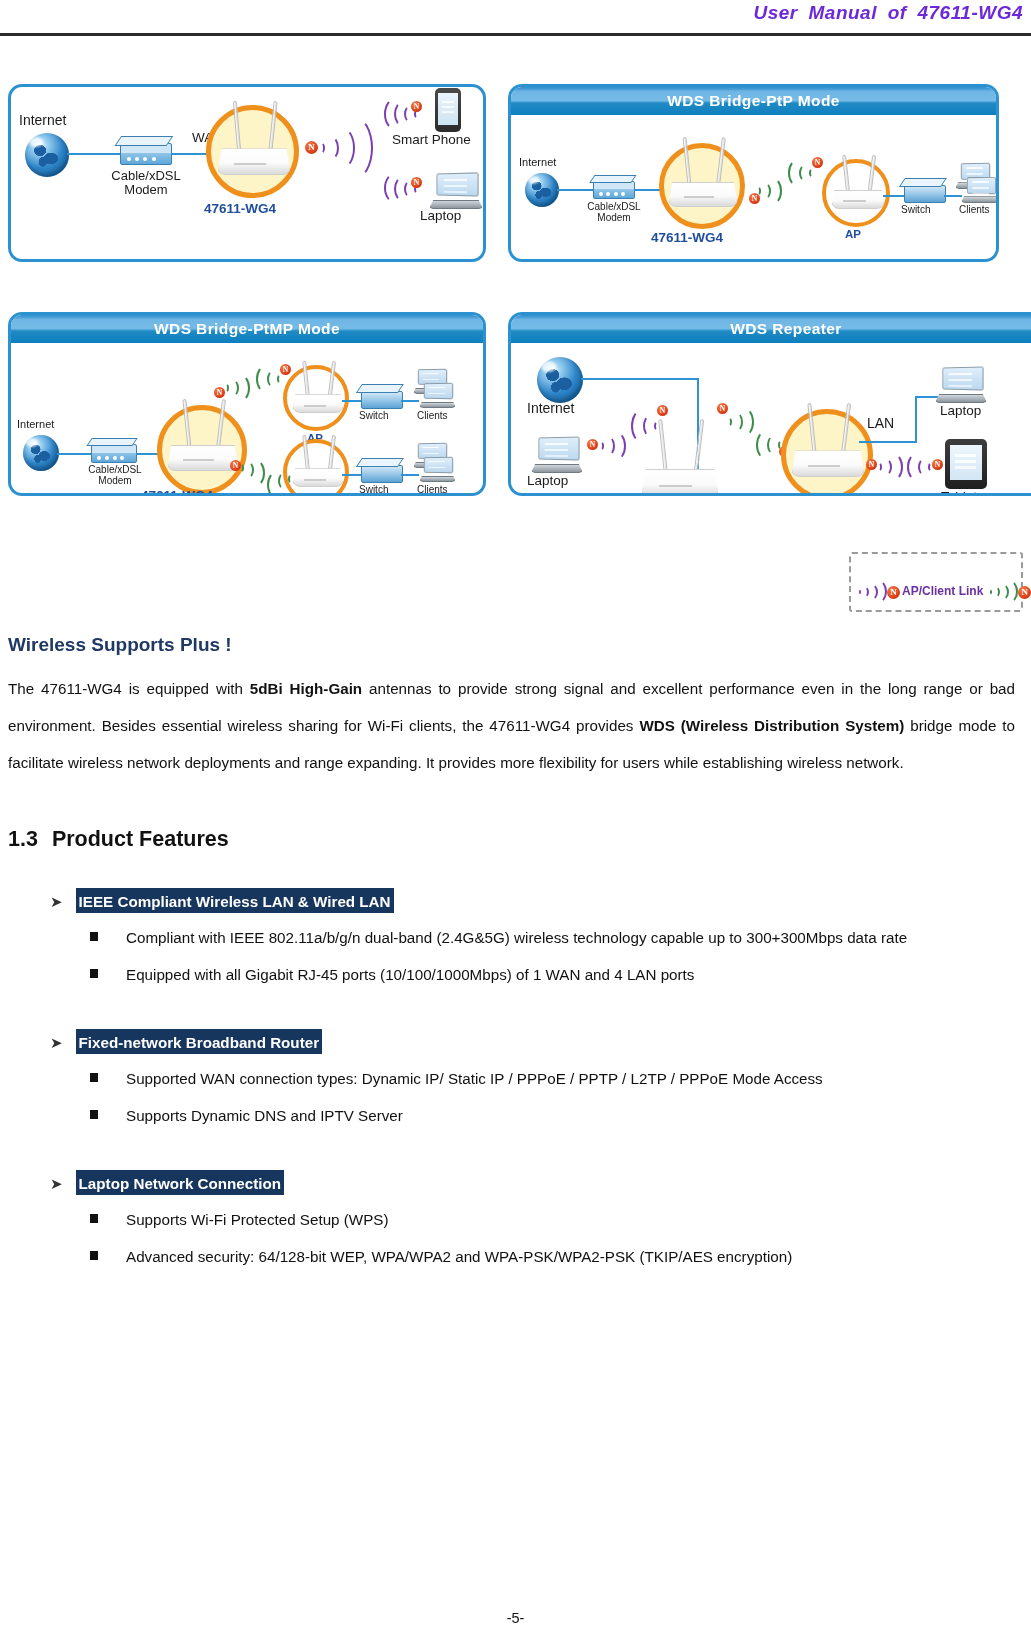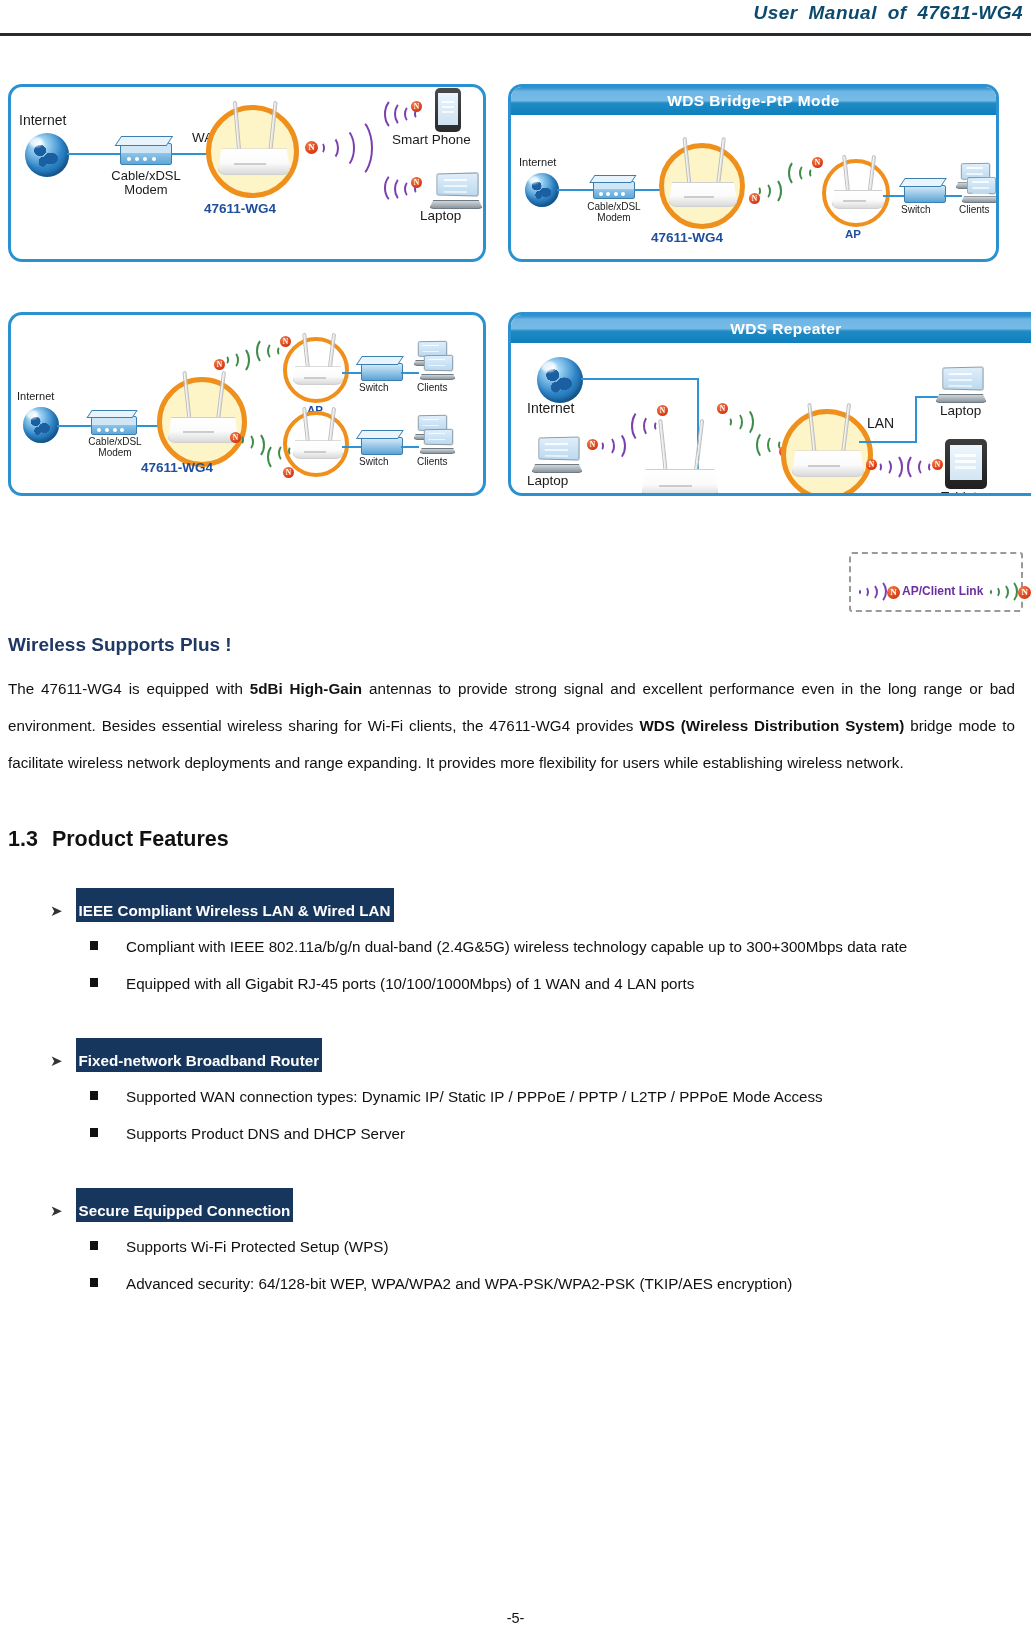--- a/index.html
+++ b/index.html
@@ -19,21 +19,21 @@
     position: absolute;
     top: 0; left: 0; right: 0;
     height: 34px;
     padding: 2px 8px 0 0;
     text-align: right;
   }
   .page-header .hdr-text {
     font-style: italic;
     font-weight: bold;
     font-size: 19px;
-    color: #0c4a6e;
+    color: #6d28d9;
     letter-spacing: 0.5px;
     word-spacing: 5px;
   }
   .header-rule {
     position: absolute;
     top: 33px; left: 0;
     width: 1031px;
     height: 3px;
     background: #2b2b2b;
   }
@@ -369,21 +369,21 @@
   .chev {
     font-size: 15px;
     color: #333333;
     line-height: 1;
   }
   .feature-head-label {
     background: #17365D;
     color: #ffffff;
     font-weight: bold;
     font-size: 15.2px;
-    padding: 13px 3px 2px 3px;
+    padding: 4px 3px 2px 3px;
     line-height: 1.25;
   }
   ul.feature-list {
     list-style: none;
     margin: 6px 0 0 0;
     padding: 0;
   }
   ul.feature-list li {
     position: relative;
     margin-left: 118px;
@@ -549,20 +549,21 @@
       </div>
       <div class="laptop" style="left:450px; top:62px; width:38px; height:26px;">
         <div class="screen"></div>
         <div class="base"></div>
       </div>
       <span class="lbl sm" style="left:448px; top:90px;">Clients</span>
     </div>
   </div>
 
   <div class="panel" id="panel-2">
+    <div class="panel-title">WDS Bridge-PtMP Mode</div>
     <div class="panel-body">
       <span class="lbl md" style="left:6px; top:76px;">Internet</span>
       <div class="globe" style="left:12px; top:92px; width:36px; height:36px;"></div>
       <div class="wire h" style="left:46px; top:110px; width:36px;"></div>
 
       <div class="modem" style="left:80px; top:101px; width:46px; height:19px;">
         <div class="top-face"></div>
         <div class="leds">
             <i></i>
             <i></i>
@@ -792,28 +793,28 @@
     </ul>
   </div>
 
   <div class="feature-group">
     <div class="feature-head">
       <span class="chev">➤</span>
       <span class="feature-head-label">Fixed-network Broadband Router</span>
     </div>
     <ul class="feature-list">
       <li class="justify"><span class="sq"></span><span>Supported WAN connection types: Dynamic IP/ Static IP / PPPoE / PPTP / L2TP / PPPoE Mode Access</span></li>
-      <li><span class="sq"></span><span>Supports Product DNS and DHCP Server</span></li>
+      <li><span class="sq"></span><span>Supports Dynamic DNS and IPTV Server</span></li>
     </ul>
   </div>
 
   <div class="feature-group">
     <div class="feature-head">
       <span class="chev">➤</span>
-      <span class="feature-head-label">Secure Equipped Connection</span>
+      <span class="feature-head-label">Laptop Network Connection</span>
     </div>
     <ul class="feature-list">
       <li><span class="sq"></span><span>Supports Wi-Fi Protected Setup (WPS)</span></li>
       <li><span class="sq"></span><span>Advanced security: 64/128-bit WEP, WPA/WPA2 and WPA-PSK/WPA2-PSK (TKIP/AES encryption)</span></li>
     </ul>
   </div>
 </div>
 
 <div class="page-footer">
   <span>-5-</span>

